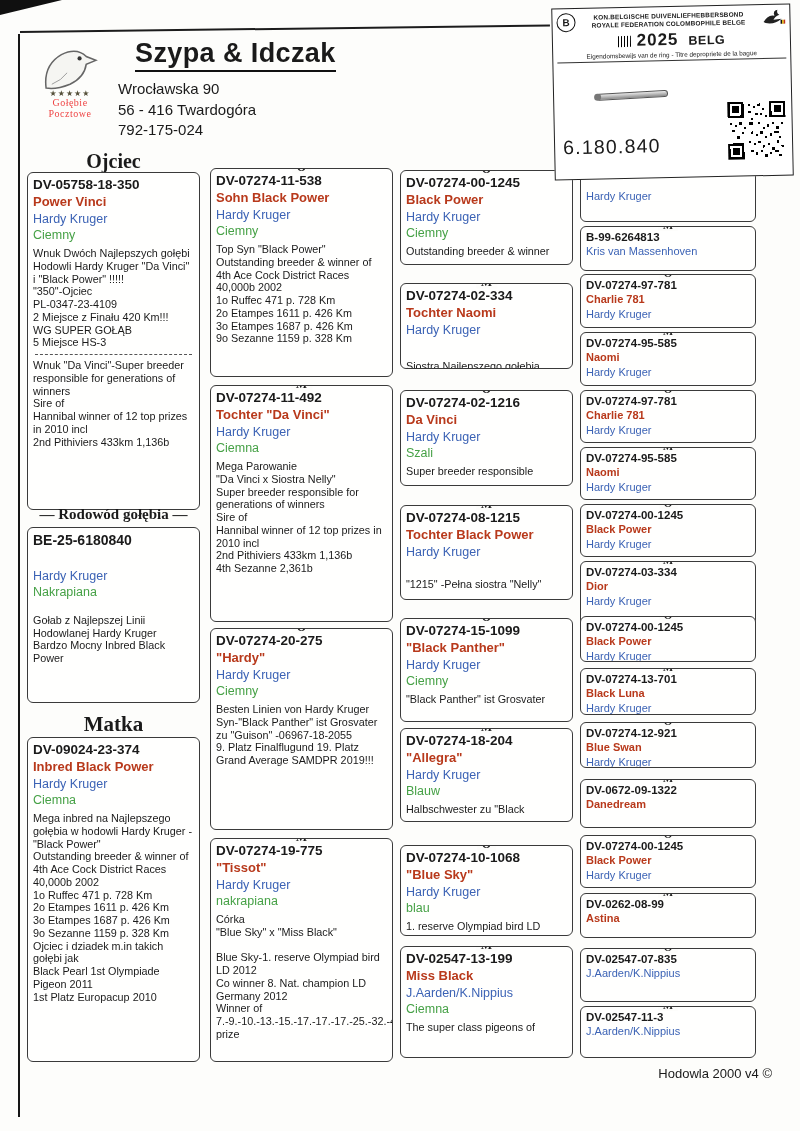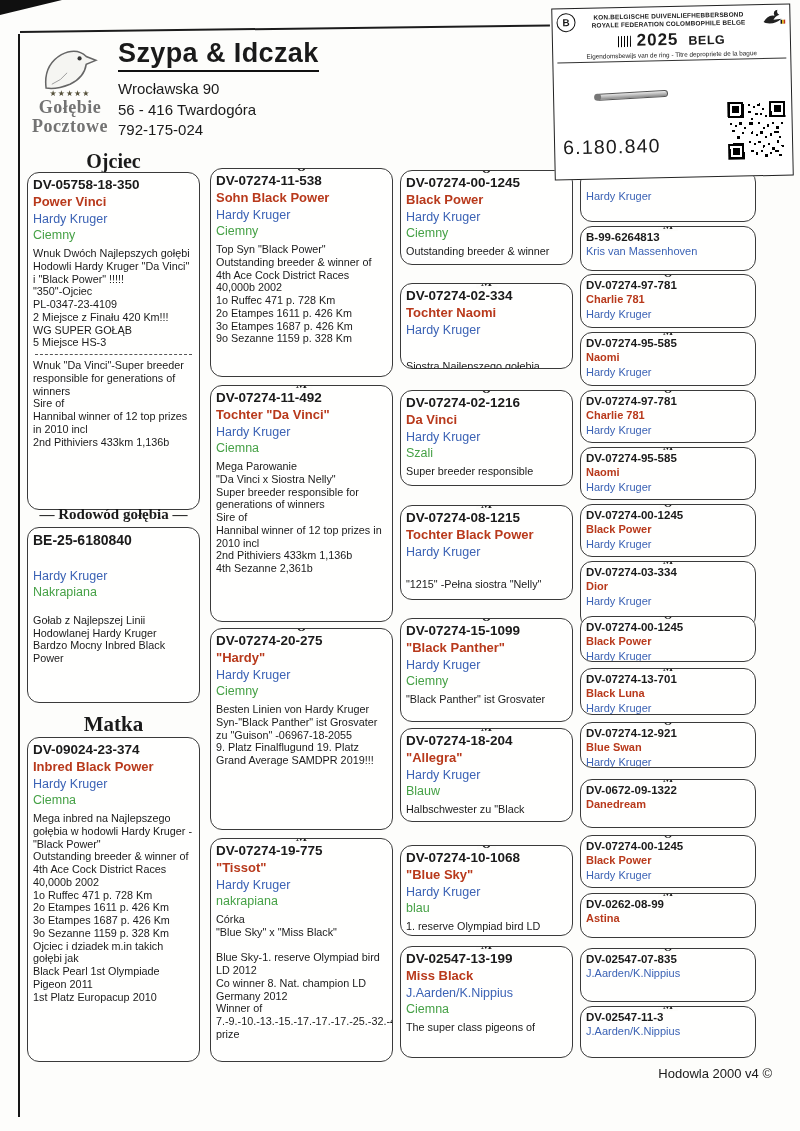--- a/index.html
+++ b/index.html
@@ -18,25 +18,25 @@
     border-top:15px solid #101010;border-right:62px solid transparent;}
   .edge-top{position:absolute;left:20px;top:31px;width:530px;height:2px;background:#1c1c1c;
     transform:rotate(-0.7deg);transform-origin:left center;}
   .edge-left{position:absolute;left:18px;top:34px;bottom:14px;width:2px;background:#161616;}
 
   
   .header{position:absolute;left:28px;top:38px;width:520px;}
   .logo{position:absolute;left:2px;top:8px;width:80px;text-align:center;}
   .logo svg{display:block;margin:0 auto;}
   .logo-stars{font-size:8px;letter-spacing:1px;color:#55503a;line-height:1;}
-  .logo-word{font-family:"Liberation Serif",serif;font-weight:bold;font-size:18px;
-    color:#737373;line-height:1.08;letter-spacing:.5px;}
+  .logo-word{font-family:"Liberation Serif",serif;font-weight:normal;font-size:10px;
+    color:#ef4444;line-height:1.08;letter-spacing:.5px;}
   .header-text{margin-left:90px;}
   .breeder-name{display:inline-block;font-size:27px;font-weight:bold;letter-spacing:.4px;
-    border-bottom:2.5px solid #111;padding-bottom:1px;}
+    border-bottom:2.5px solid #111;padding-bottom:1px;margin-left:17px;}
   .addr{font-size:15px;line-height:1.38;margin-top:7px;}
 
   
   .cert{position:absolute;left:553px;top:6px;width:239px;height:172px;background:#fff;
     border:1.6px solid #222;transform:rotate(-1.2deg);padding:3px 4px;z-index:5;}
   .cert-head{display:flex;align-items:flex-start;gap:3px;}
   .cert-b{flex:0 0 auto;width:19px;height:19px;border:1.6px solid #111;border-radius:50%;
     font-size:10px;font-weight:bold;display:flex;align-items:center;justify-content:center;margin-top:1px;}
   .cert-fed{flex:1;text-align:center;font-size:6.4px;font-weight:bold;line-height:1.3;
     letter-spacing:.2px;margin-top:2px;}
@@ -56,21 +56,21 @@
   .cert-number{position:absolute;left:4px;bottom:6px;font-size:19.5px;letter-spacing:1.2px;}
   .qr{position:absolute;right:2px;bottom:2px;}
 
   
   .col{position:absolute;top:0;height:1131px;}
   #col1{left:27px;width:173px;}
   #col2{left:210px;width:183px;}
   #col3{left:400px;width:173px;}
   #col4{left:580px;width:176px;}
 
-  .pbox{position:absolute;left:0;right:0;border:1.3px solid #3a3a3a;border-radius:12px;
+  .pbox{position:absolute;left:0;right:0;border:1.3px solid #3a3a3a;border-radius:6px;
     background:#fffffe;padding:4px 5px 3px 5px;overflow:hidden;}
   .sex{position:absolute;top:-1px;left:50%;transform:translate(-50%,-55%);background:#fdfdfb;
     padding:0 5px;font-family:"Liberation Serif",serif;font-weight:bold;font-size:12px;line-height:1;}
   .ring{font-weight:bold;font-size:13.5px;line-height:1.25;}
   .name{color:var(--red);font-weight:bold;font-size:13px;line-height:1.3;}
   .breeder{color:var(--blue);font-size:12.5px;line-height:1.3;}
   .color{color:var(--green);font-size:12.5px;line-height:1.3;}
   .desc{font-size:10.8px;line-height:1.18;margin-top:4px;white-space:pre-line;}
   .dashline{border-top:1.4px dashed #555;margin:5px 2px 2px 2px;}
 

